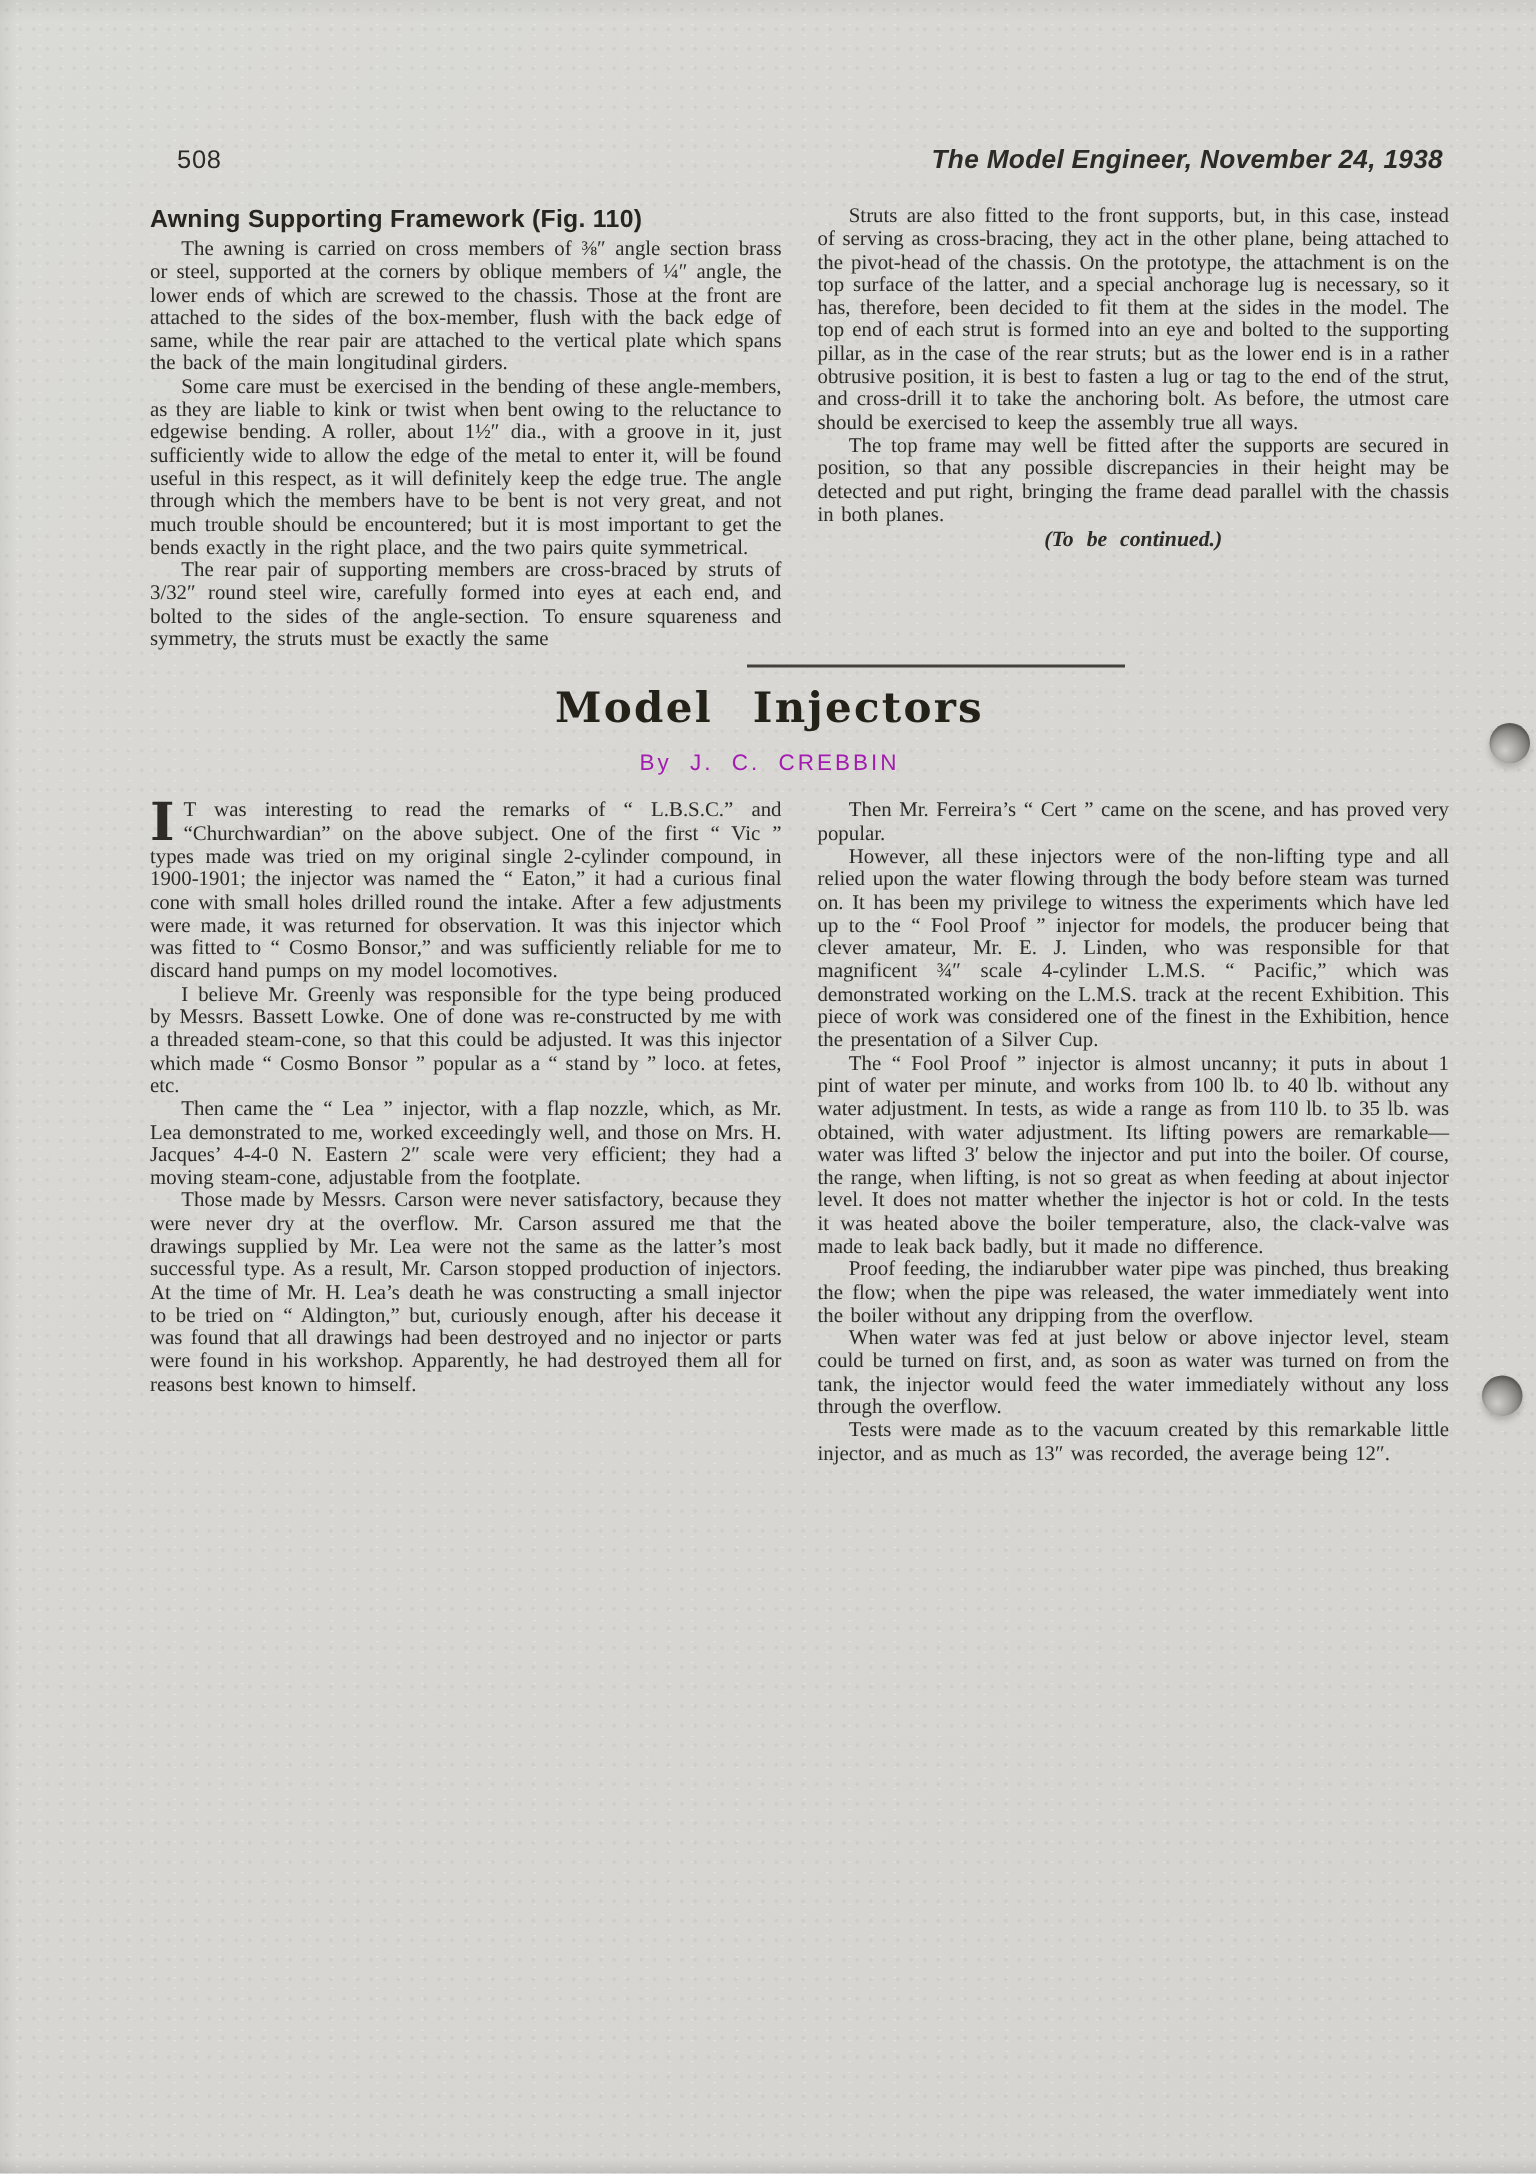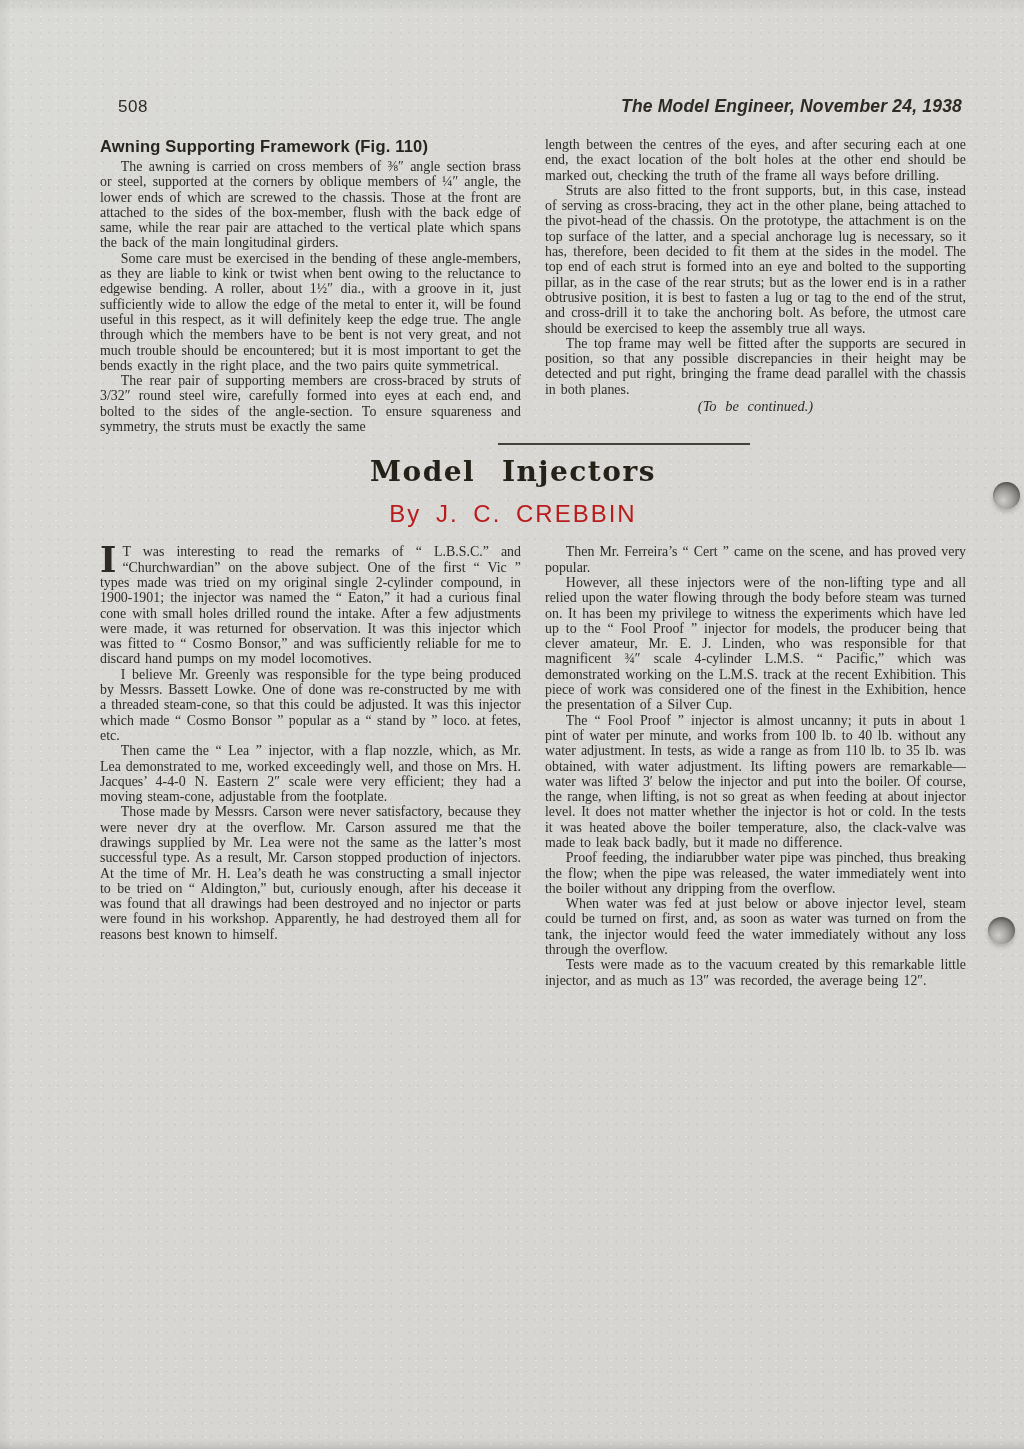--- a/index.html
+++ b/index.html
@@ -72,20 +72,21 @@
     word-spacing: 1.5px;
   }
   p.body-para.noindent { text-indent: 0; }
   .continued-note {
     font-style: italic;
     text-align: center;
     font-size: 14.5px;
     line-height: 17px;
     word-spacing: 5px;
     margin: 1px 0 0 0;
+    font-weight: bold;
   }
   .divider {
     width: 252px;
     margin: 9px auto 4px 398px;
     border-top: 2px solid #44413b;
   }
   
   .article2-title {
     text-align: center;
     font-family: "DejaVu Serif", serif;
@@ -93,25 +94,25 @@
     font-size: 28px;
     line-height: 46px;
     letter-spacing: 1.5px;
     word-spacing: 0.55em;
     margin: 4px 40px 0 0;
     color: #242119;
   }
   .article2-byline {
     text-align: center;
     font-family: "Liberation Sans", sans-serif;
-    font-size: 24px;
+    font-size: 15px;
     letter-spacing: 2px;
     word-spacing: 6px;
     margin: 5px 40px 0 0;
-    color: #b91c1c;
+    color: #a21caf;
   }
   .two-col.article2 { margin-top: 16px; }
   .dropcap {
     float: left;
     font-weight: 700;
     font-size: 35px;
     line-height: 27px;
     padding: 2px 6px 0 0;
     font-family: "DejaVu Serif", serif;
   }
@@ -139,21 +140,20 @@
   </div>
 
   <div class="two-col">
     <div class="col">
       <h2 class="article-heading">Awning Supporting Framework (Fig. 110)</h2>
       <p class="body-para">The awning is carried on cross members of ⅜″ angle section brass or steel, supported at the corners by oblique members of ¼″ angle, the lower ends of which are screwed to the chassis. Those at the front are attached to the sides of the box-member, flush with the back edge of same, while the rear pair are attached to the vertical plate which spans the back of the main longitudinal girders.</p>
       <p class="body-para">Some care must be exercised in the bending of these angle-members, as they are liable to kink or twist when bent owing to the reluctance to edgewise bending. A roller, about 1½″ dia., with a groove in it, just sufficiently wide to allow the edge of the metal to enter it, will be found useful in this respect, as it will definitely keep the edge true. The angle through which the members have to be bent is not very great, and not much trouble should be encountered; but it is most important to get the bends exactly in the right place, and the two pairs quite symmetrical.</p>
       <p class="body-para">The rear pair of supporting members are cross-braced by struts of 3/32″ round steel wire, carefully formed into eyes at each end, and bolted to the sides of the angle-section. To ensure squareness and symmetry, the struts must be exactly the same</p>
     </div>
     <div class="col">
-      <p class="body-para noindent">length between the centres of the eyes, and after securing each at one end, the exact location of the bolt holes at the other end should be marked out, checking the truth of the frame all ways before drilling.</p>
       <p class="body-para">Struts are also fitted to the front supports, but, in this case, instead of serving as cross-bracing, they act in the other plane, being attached to the pivot-head of the chassis. On the prototype, the attachment is on the top surface of the latter, and a special anchorage lug is necessary, so it has, therefore, been decided to fit them at the sides in the model. The top end of each strut is formed into an eye and bolted to the supporting pillar, as in the case of the rear struts; but as the lower end is in a rather obtrusive position, it is best to fasten a lug or tag to the end of the strut, and cross-drill it to take the anchoring bolt. As before, the utmost care should be exercised to keep the assembly true all ways.</p>
       <p class="body-para">The top frame may well be fitted after the supports are secured in position, so that any possible discrepancies in their height may be detected and put right, bringing the frame dead parallel with the chassis in both planes.</p>
       <p class="continued-note">(To be continued.)</p>
     </div>
   </div>
 
   <div class="divider"></div>
 
   <h1 class="article2-title">Model Injectors</h1>
   <div class="article2-byline">By J. C. CREBBIN</div>

